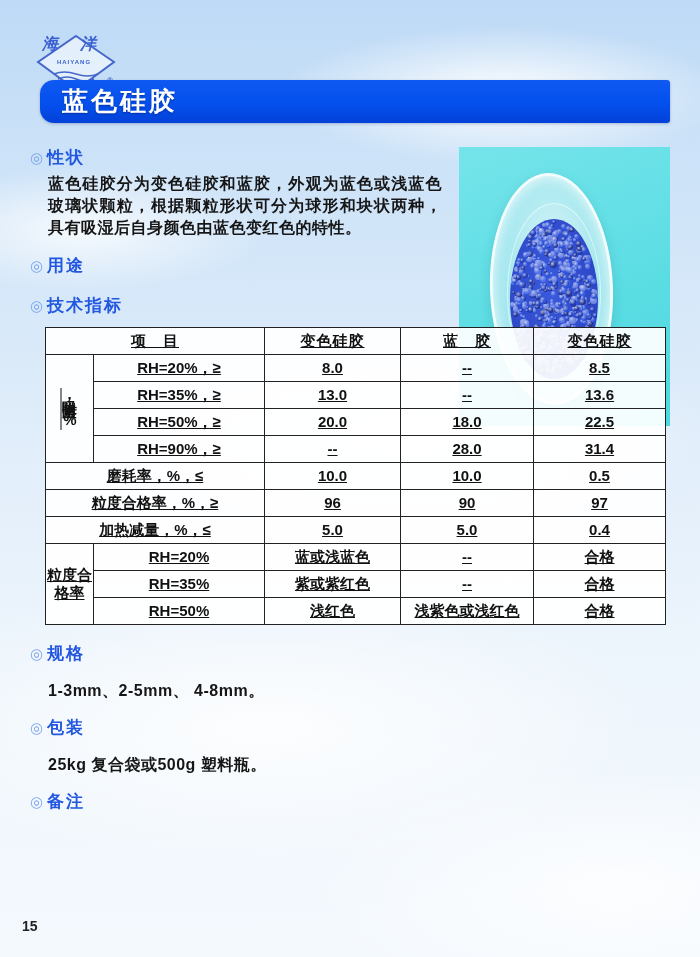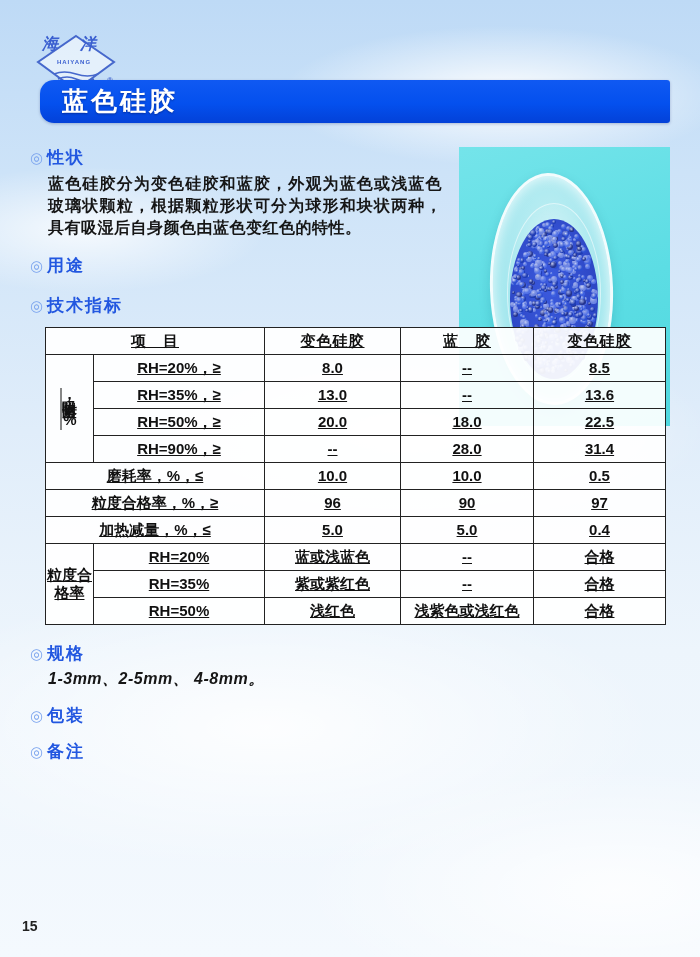--- a/index.html
+++ b/index.html
@@ -30,21 +30,21 @@
     box-shadow:0 1px 3px rgba(0,20,90,.25);}
   .title-bar .t{color:#fff;font-size:26px;font-weight:bold;letter-spacing:3px;
     padding-left:22px;text-shadow:0 1px 2px rgba(0,10,60,.4);}
   
   .content{position:absolute;left:30px;top:146px;width:640px;}
   .sec-head{display:flex;align-items:center;margin:0;}
   .bullet{color:#7aa3ee;font-size:15px;line-height:20px;margin-right:4px;font-weight:bold;}
   .sec-title{color:var(--heading,#2257e0);font-size:17px;font-weight:bold;letter-spacing:2px;}
   .sec-body{margin:4px 0 0 18px;width:394px;font-size:16px;font-weight:600;color:#161616;
     line-height:22px;text-align:justify;letter-spacing:.5px;}
-  .sec-body.short{text-align:left;line-height:24px;margin-top:2px;font-style:italic;}
+  .sec-body.short{text-align:left;line-height:24px;margin-top:14px;}
   .gap16{margin-top:15px;} .gap18{margin-top:17px;} .gap14{margin-top:13px;}
   
   table.spec{border-collapse:collapse;margin:10px 0 0 15px;table-layout:fixed;width:620px;}
   table.spec td{border:1px solid #222;background:rgba(255,255,255,.93);
     text-align:center;vertical-align:middle;font-size:15px;font-weight:600;color:#111;
     height:26px;padding:0;line-height:18px;overflow:hidden;text-decoration:underline;}
   table.spec td.hdr{font-weight:bold;letter-spacing:1px;}
   td.vlab{writing-mode:vertical-rl;text-orientation:upright;letter-spacing:2px;font-size:15px;}
   td.wraplab{padding:0 7px;word-break:break-all;line-height:17px;}
   
@@ -821,20 +821,21 @@
       <span class="sec-title">规格</span>
     </div>
     <p class="sec-body short">1-3mm、2-5mm、 4-8mm。</p>
   </div>
 
   <div class="section gap14">
     <div class="sec-head">
       <span class="bullet">◎</span>
       <span class="sec-title">包装</span>
     </div>
+    <p class="sec-body short">25kg 复合袋或500g 塑料瓶。</p>
   </div>
 
   <div class="section gap14">
     <div class="sec-head">
       <span class="bullet">◎</span>
       <span class="sec-title">备注</span>
     </div>
   </div>
 </div>
 

